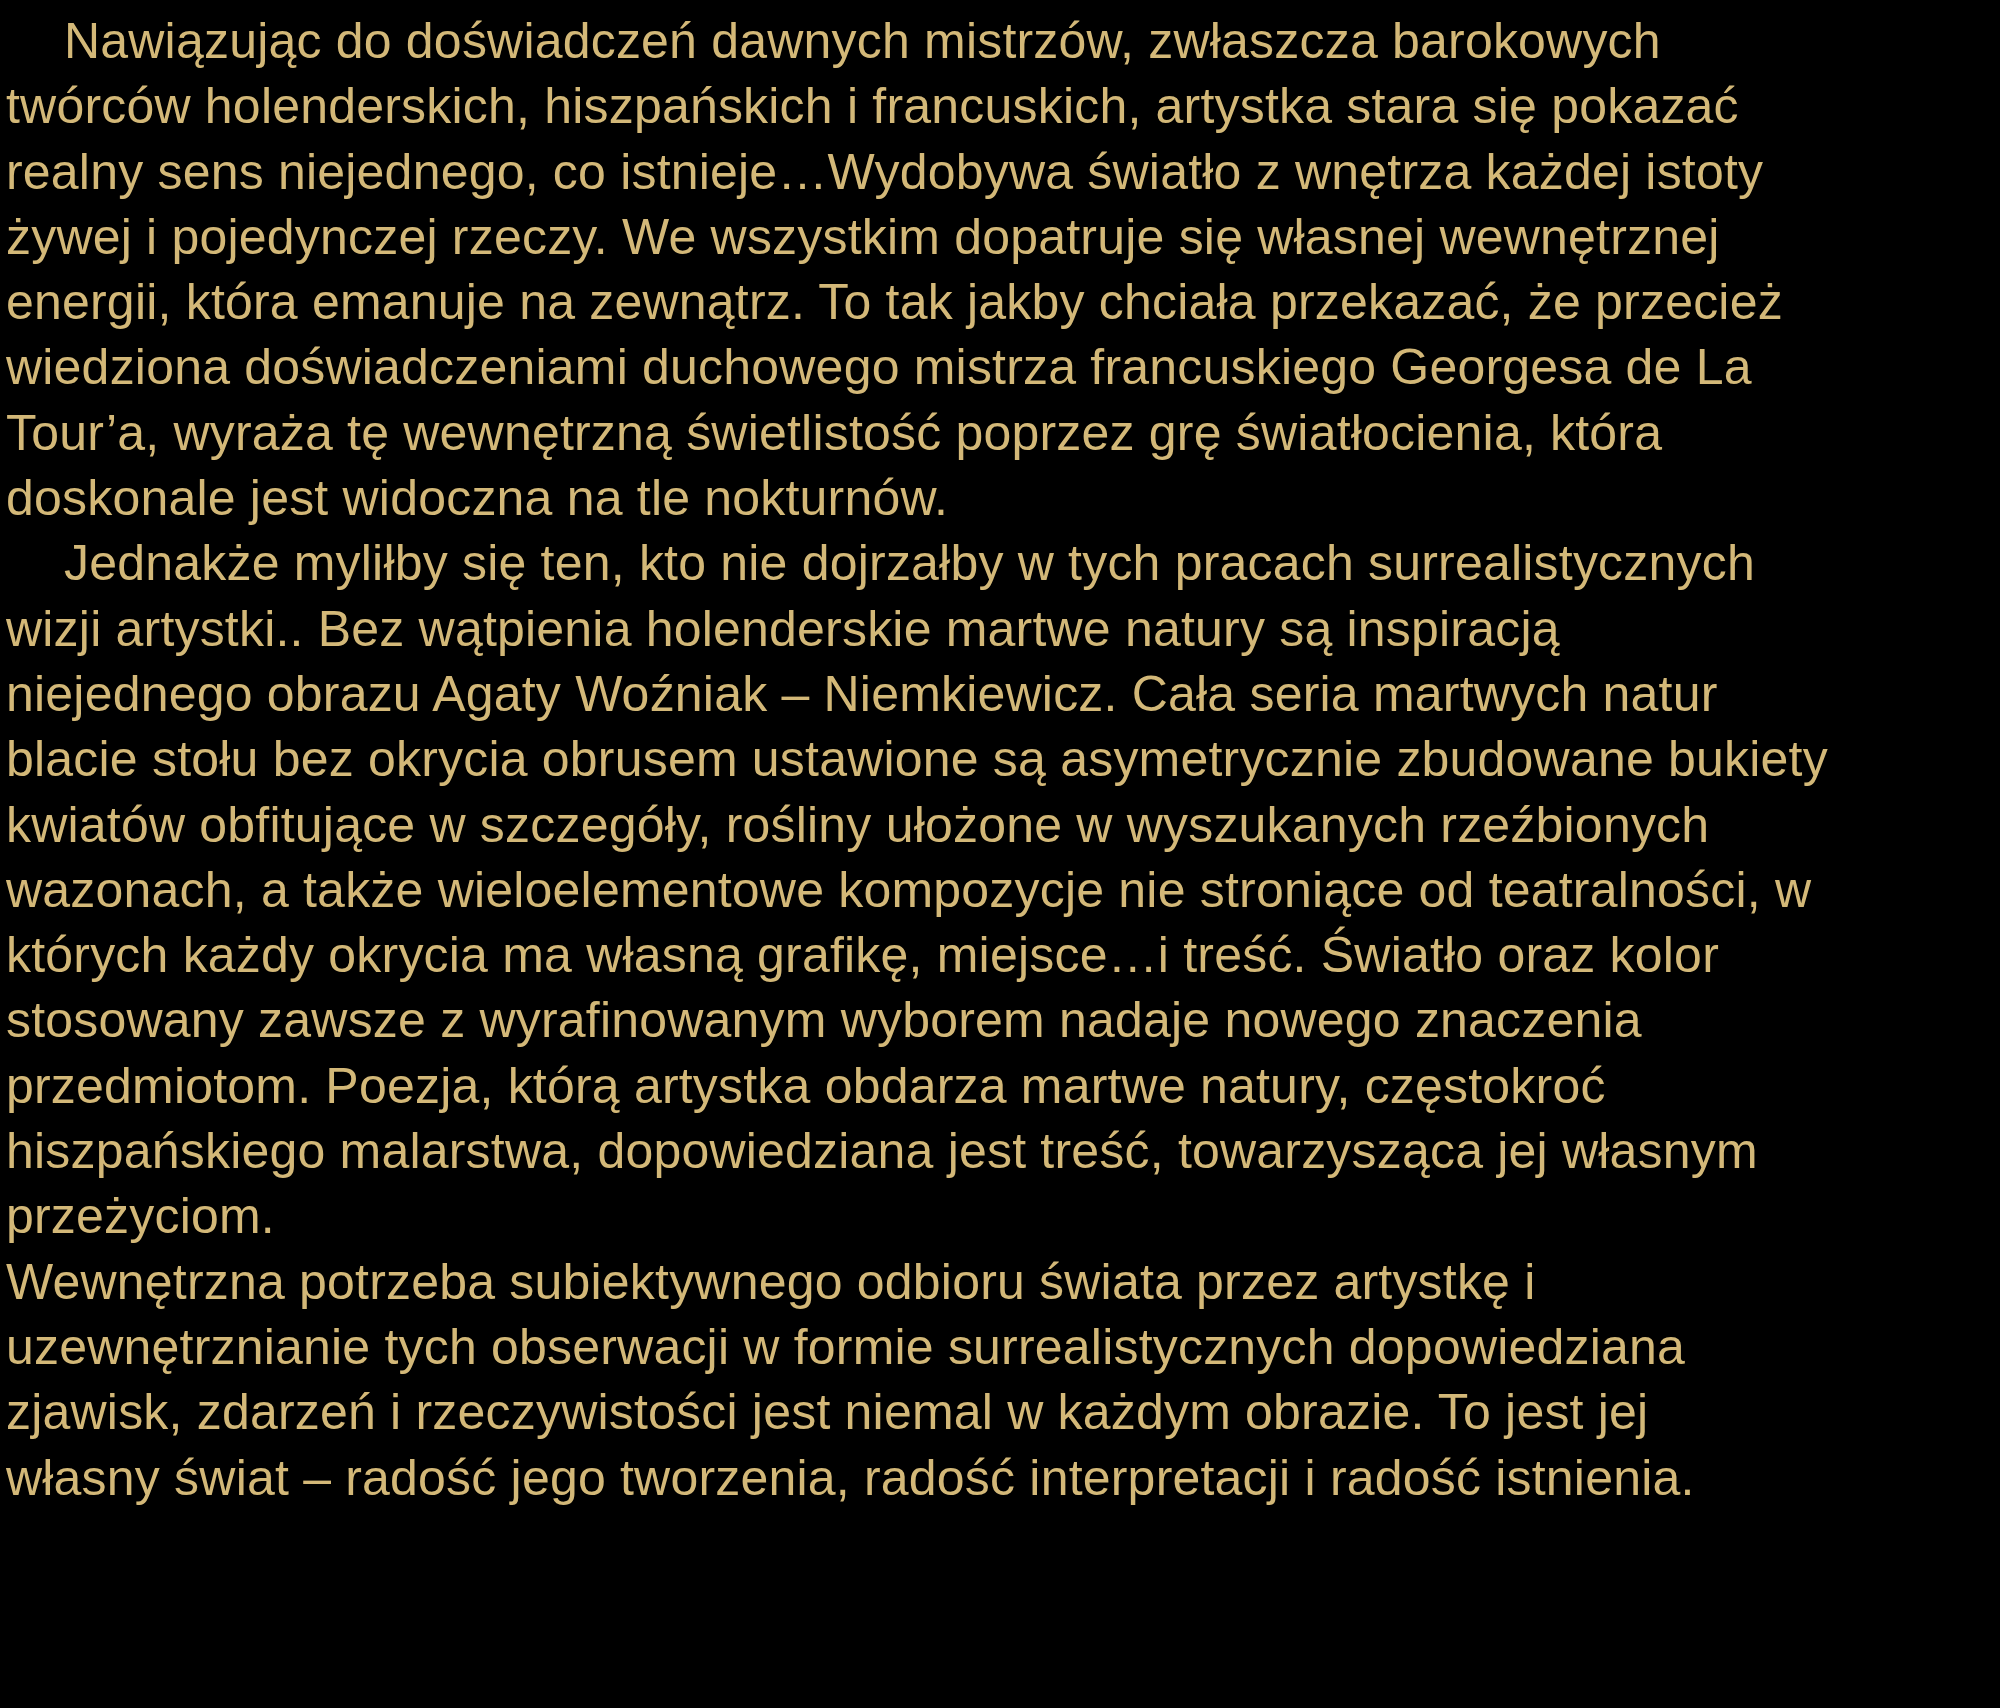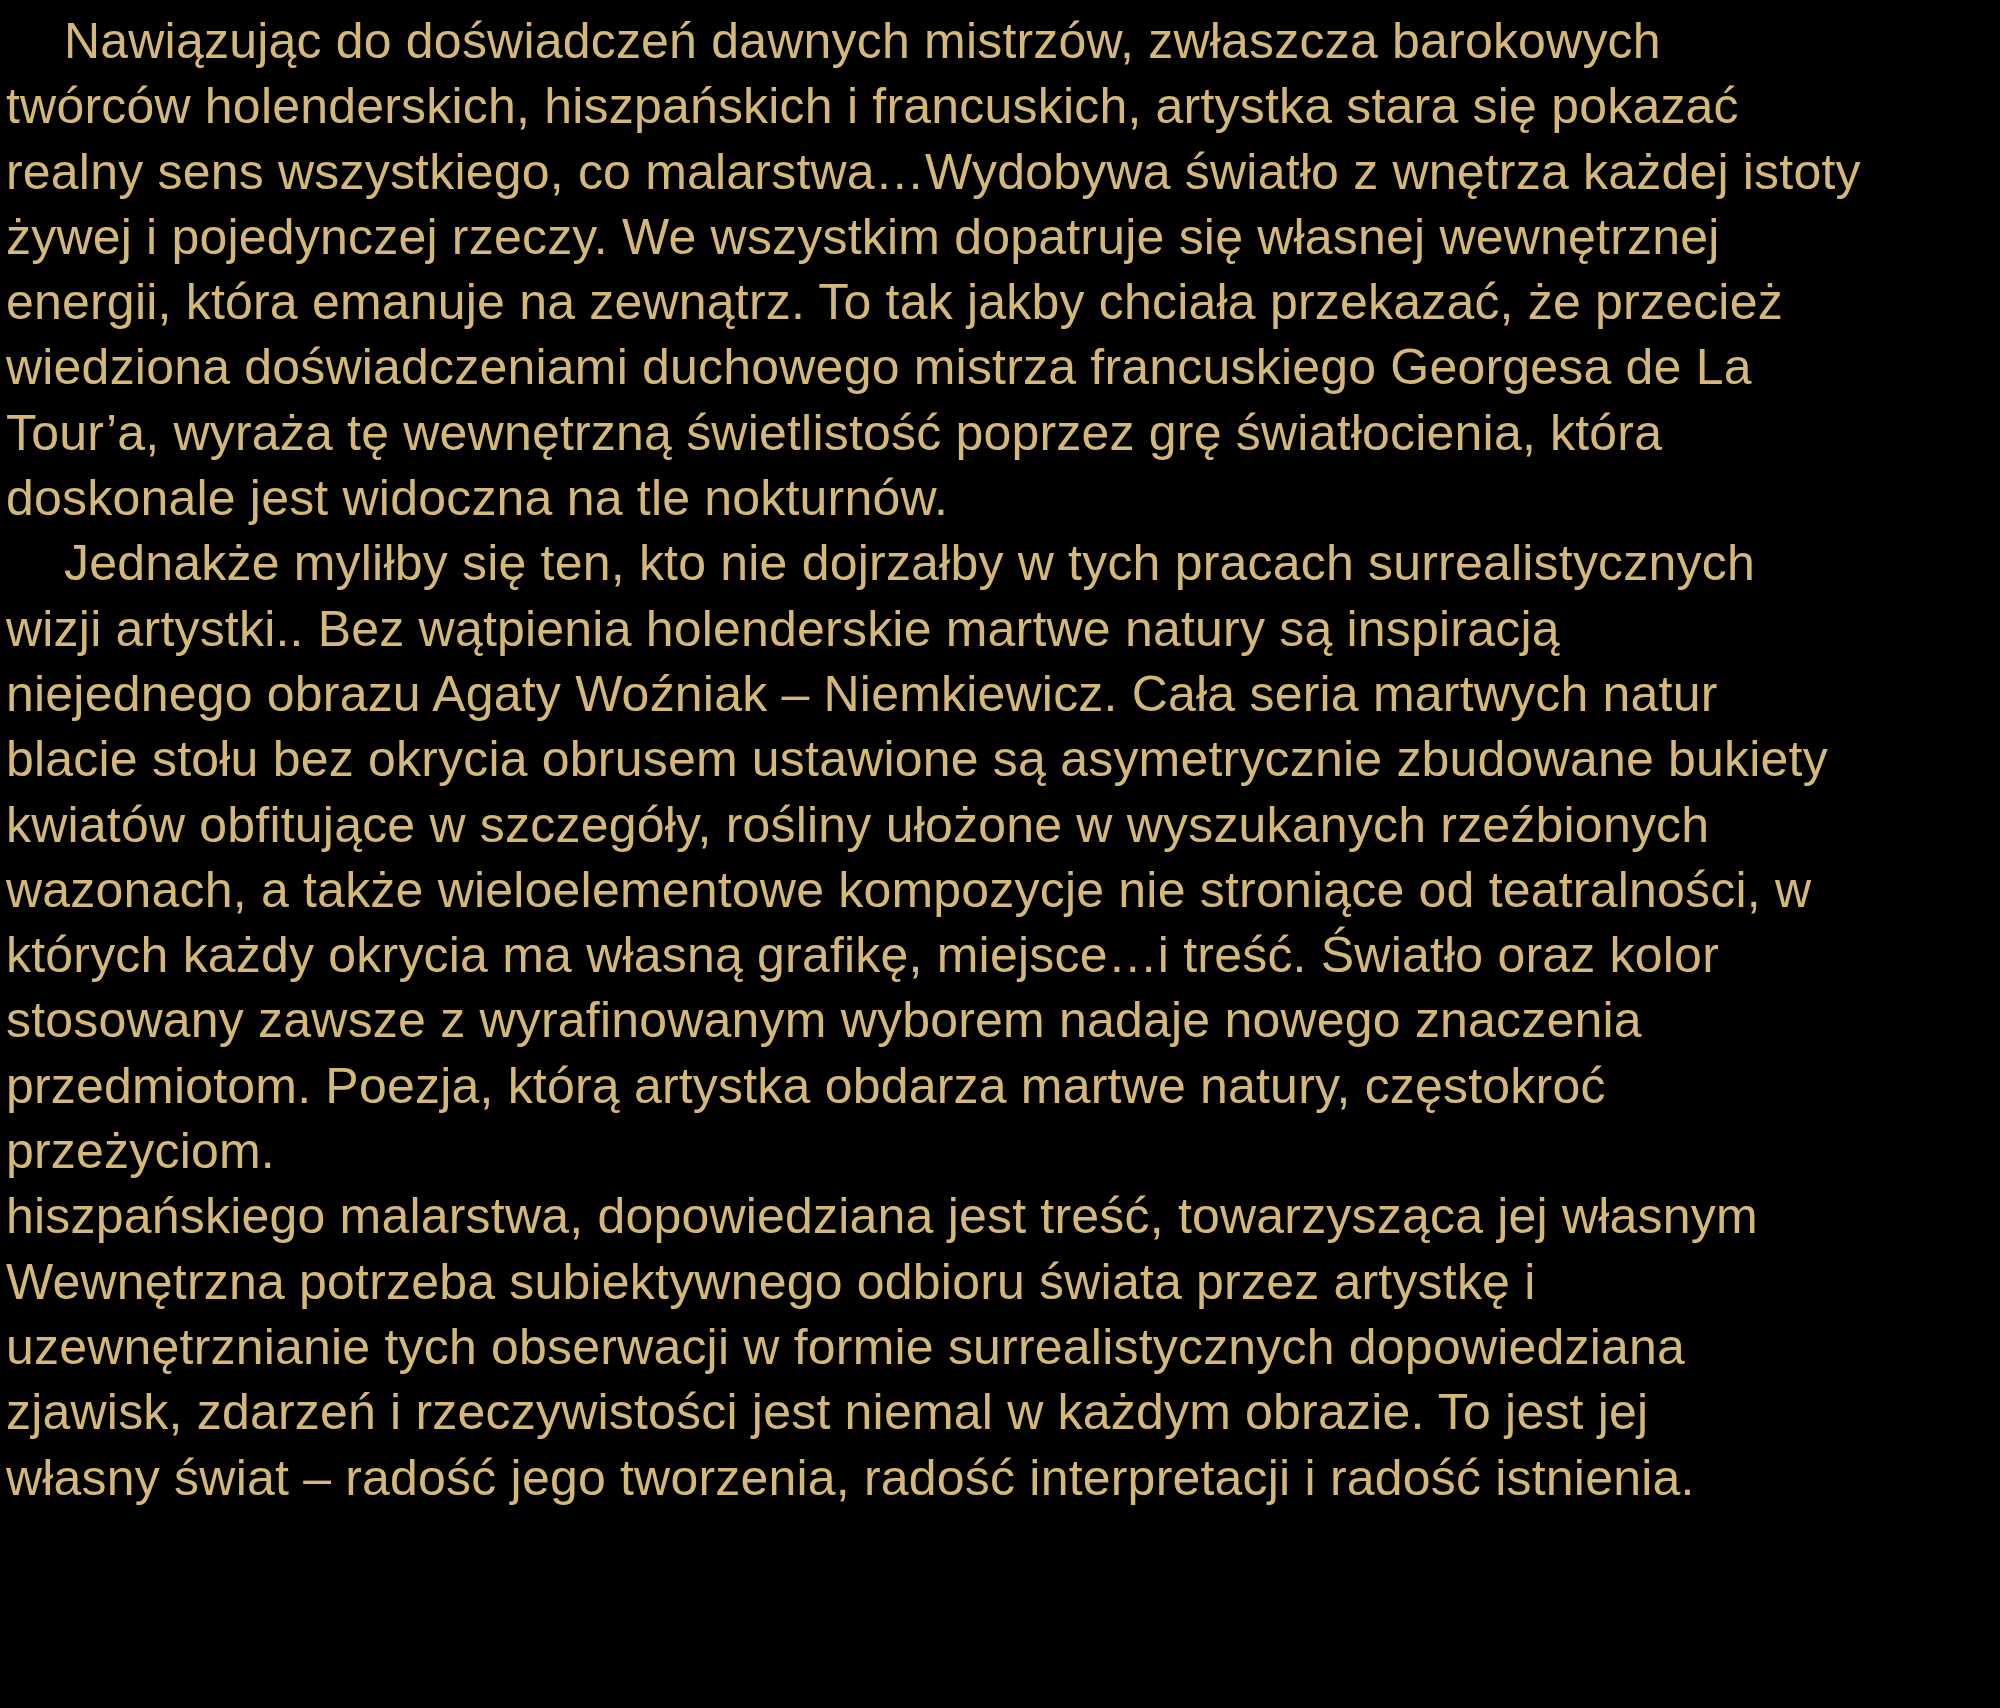--- a/index.html
+++ b/index.html
@@ -30,34 +30,34 @@
   .line.indent {
     padding-left: 58px;
   }
 </style>
 </head>
 <body style="background: rgb(0, 0, 0);">
 
 <main class="essay" id="essay">
     <div class="line indent">Nawiązując do doświadczeń dawnych mistrzów, zwłaszcza barokowych</div>
     <div class="line">twórców holenderskich, hiszpańskich i francuskich, artystka stara się pokazać</div>
-    <div class="line">realny sens wszystkiego, co malarstwa…Wydobywa światło z wnętrza każdej istoty</div>
+    <div class="line">realny sens niejednego, co istnieje…Wydobywa światło z wnętrza każdej istoty</div>
     <div class="line">żywej i pojedynczej rzeczy. We wszystkim dopatruje się własnej wewnętrznej</div>
     <div class="line">energii, która emanuje na zewnątrz. To tak jakby chciała przekazać, że przecież</div>
     <div class="line">wiedziona doświadczeniami duchowego mistrza francuskiego Georgesa de La</div>
     <div class="line">Tour’a, wyraża tę wewnętrzną świetlistość poprzez grę światłocienia, która</div>
     <div class="line">doskonale jest widoczna na tle nokturnów.</div>
     <div class="line indent">Jednakże myliłby się ten, kto nie dojrzałby w tych pracach surrealistycznych</div>
     <div class="line">wizji artystki.. Bez wątpienia holenderskie martwe natury są inspiracją</div>
     <div class="line">niejednego obrazu Agaty Woźniak – Niemkiewicz. Cała seria martwych natur</div>
     <div class="line">blacie stołu bez okrycia obrusem ustawione są asymetrycznie zbudowane bukiety</div>
     <div class="line">kwiatów obfitujące w szczegóły, rośliny ułożone w wyszukanych rzeźbionych</div>
     <div class="line">wazonach, a także wieloelementowe kompozycje nie stroniące od teatralności, w</div>
     <div class="line">których każdy okrycia ma własną grafikę, miejsce…i treść. Światło oraz kolor</div>
     <div class="line">stosowany zawsze z wyrafinowanym wyborem nadaje nowego znaczenia</div>
     <div class="line">przedmiotom. Poezja, którą artystka obdarza martwe natury, częstokroć</div>
+    <div class="line">hiszpańskiego malarstwa, dopowiedziana jest treść, towarzysząca jej własnym</div>
     <div class="line">przeżyciom.</div>
-    <div class="line">hiszpańskiego malarstwa, dopowiedziana jest treść, towarzysząca jej własnym</div>
     <div class="line">Wewnętrzna potrzeba subiektywnego odbioru świata przez artystkę i</div>
     <div class="line">uzewnętrznianie tych obserwacji w formie surrealistycznych dopowiedziana</div>
     <div class="line">zjawisk, zdarzeń i rzeczywistości jest niemal w każdym obrazie. To jest jej</div>
     <div class="line">własny świat – radość jego tworzenia, radość interpretacji i radość istnienia.</div>
   </main>
 
 </body></html>

